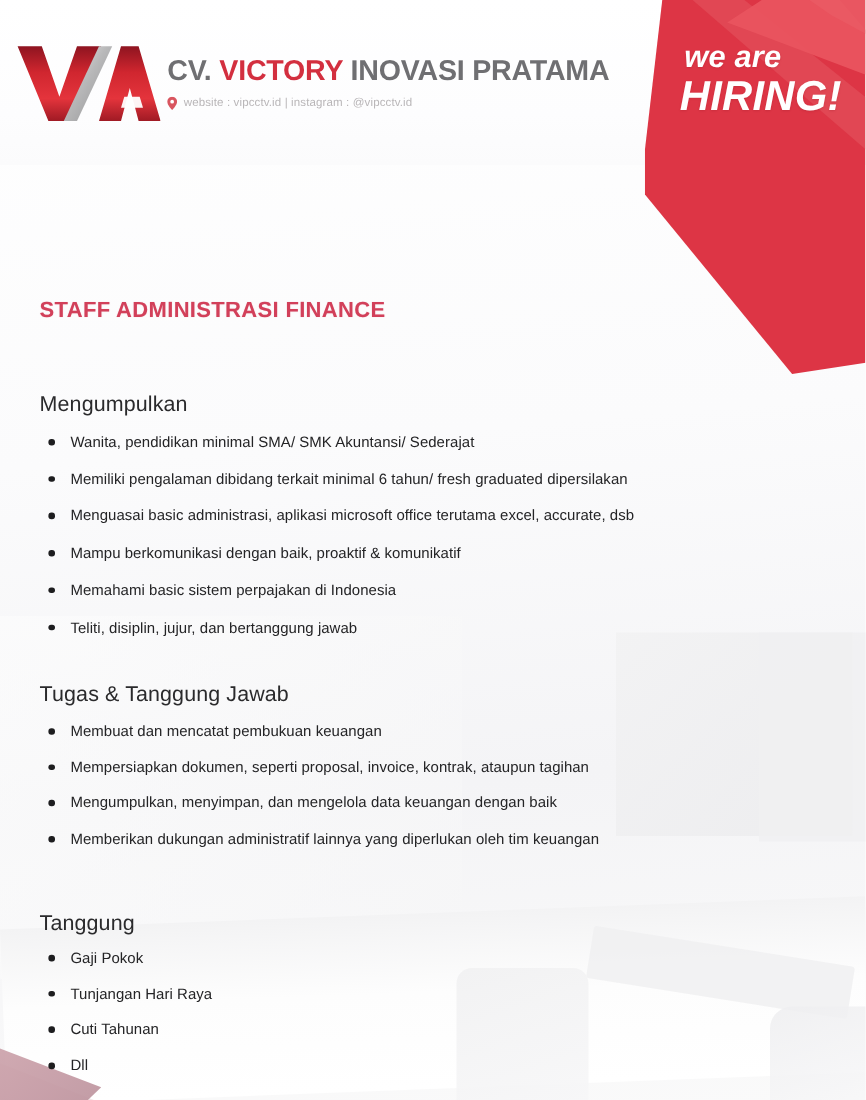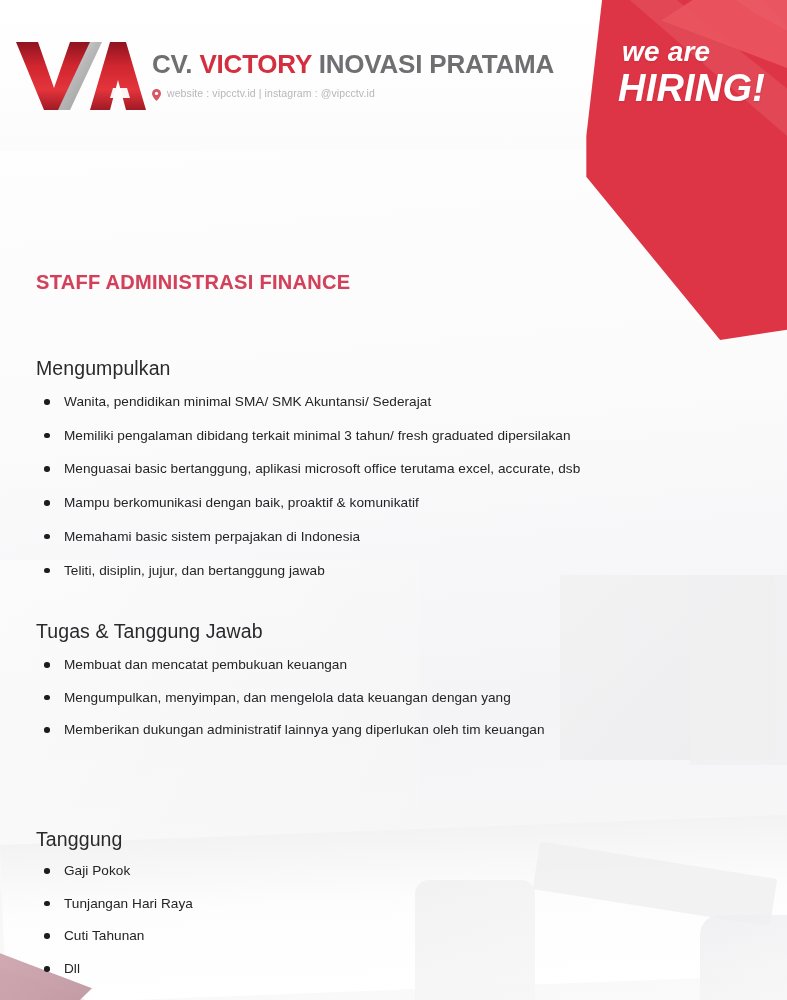--- a/index.html
+++ b/index.html
@@ -267,33 +267,34 @@
   </div>
 
   <div class="content">
 
     <div class="job-title">STAFF ADMINISTRASI FINANCE</div>
 
     <div class="section sec-qualifications">
       <div class="section-heading">Mengumpulkan</div>
       <ul class="bullets">
         <li>Wanita, pendidikan minimal SMA/ SMK Akuntansi/ Sederajat</li>
-        <li>Memiliki pengalaman dibidang terkait minimal 3 tahun/ fresh graduated dipersilakan</li>
-        <li>Menguasai basic bertanggung, aplikasi microsoft office terutama excel, accurate, dsb</li>
+        <li>Memiliki pengalaman dibidang terkait minimal 6 tahun/ fresh graduated dipersilakan</li>
+        <li>Menguasai basic administrasi, aplikasi microsoft office terutama excel, accurate, dsb</li>
         <li>Mampu berkomunikasi dengan baik, proaktif &amp; komunikatif</li>
         <li>Memahami basic sistem perpajakan di Indonesia</li>
         <li>Teliti, disiplin, jujur, dan bertanggung jawab</li>
       </ul>
     </div>
 
     <div class="section sec-duties">
       <div class="section-heading">Tugas &amp; Tanggung Jawab</div>
       <ul class="bullets">
         <li>Membuat dan mencatat pembukuan keuangan</li>
-        <li>Mengumpulkan, menyimpan, dan mengelola data keuangan dengan yang</li>
+        <li>Mempersiapkan dokumen, seperti proposal, invoice, kontrak, ataupun tagihan</li>
+        <li>Mengumpulkan, menyimpan, dan mengelola data keuangan dengan baik</li>
         <li>Memberikan dukungan administratif lainnya yang diperlukan oleh tim keuangan</li>
       </ul>
     </div>
 
     <div class="section sec-benefit">
       <div class="section-heading">Tanggung</div>
       <ul class="bullets">
         <li>Gaji Pokok</li>
         <li>Tunjangan Hari Raya</li>
         <li>Cuti Tahunan</li>

